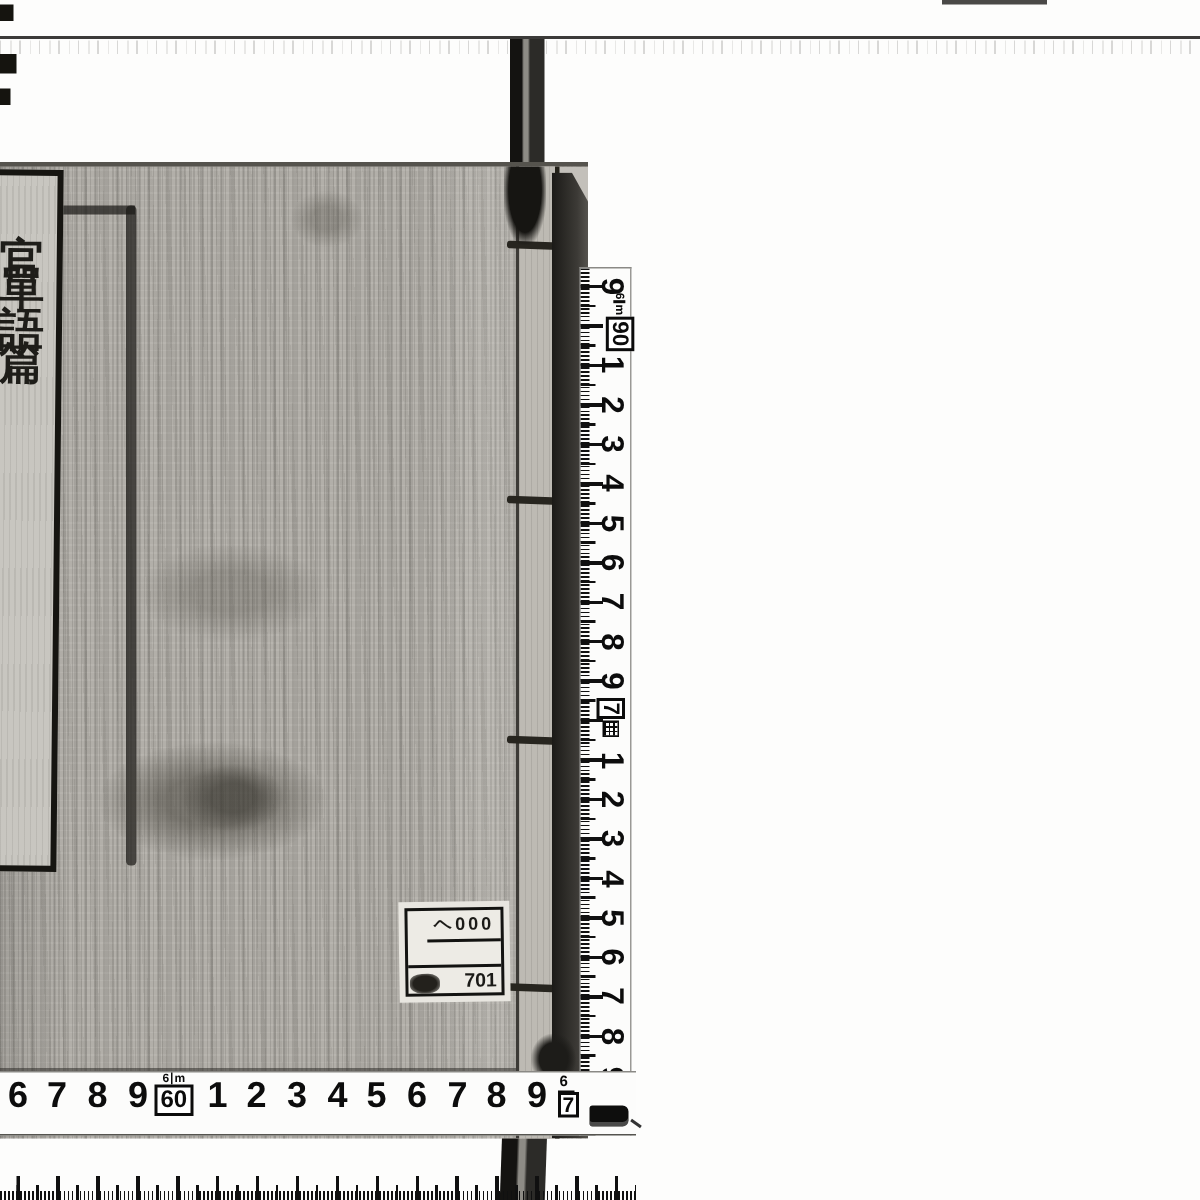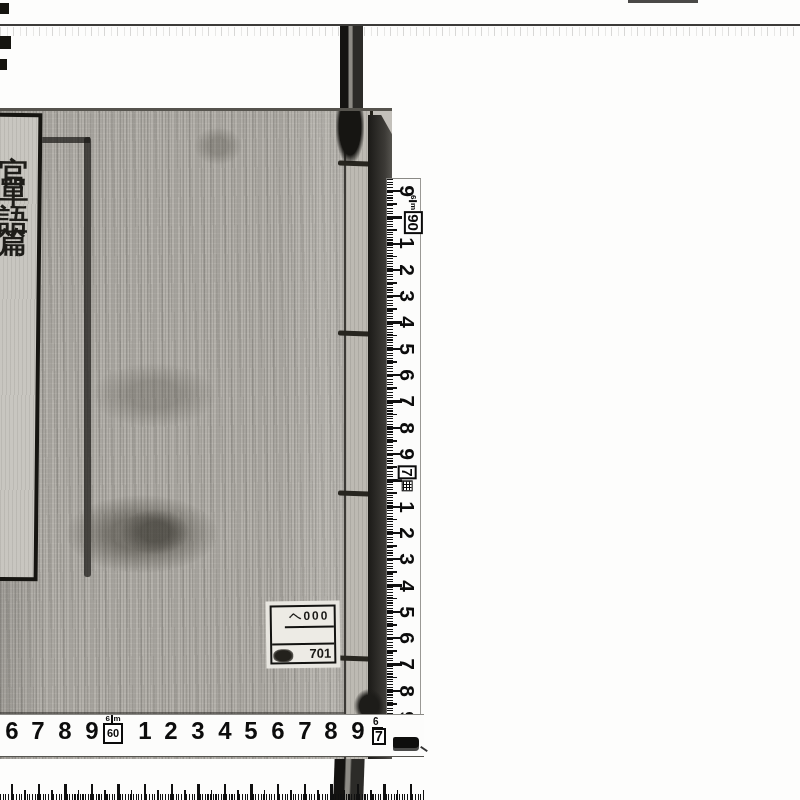--- a/index.html
+++ b/index.html
@@ -81,21 +81,21 @@
   .h-ticks{position:absolute;left:0;bottom:0;width:424px;height:16px;
     background-image:
       repeating-linear-gradient(90deg,#101010 0 1.1px,transparent 1.1px 2.66px),
       repeating-linear-gradient(90deg,#101010 0 1.7px,transparent 1.7px 13.3px),
       repeating-linear-gradient(90deg,#101010 0 2.3px,transparent 2.3px 26.6px);
     background-size:100% 6px,100% 10px,100% 16px;
     background-position:0.4px bottom,11.3px bottom,10.9px bottom;
     background-repeat:no-repeat;z-index:6;}
   .h-num{position:absolute;top:2px;width:26px;text-align:center;font-size:24px;font-weight:bold;color:#0c0c0c;}
   .h-decade{position:absolute;left:103px;top:0;display:flex;flex-direction:column;align-items:center;}
-  .h-decade .tape-box{font-size:11px;line-height:17px;padding:0 2px;}
+  .h-decade .tape-box{font-size:16px;line-height:17px;padding:0 2px;}
   .h-end{position:absolute;left:372px;top:2px;display:flex;flex-direction:column;align-items:flex-start;z-index:7;}
   .h-end-6{font-size:10px;font-weight:bold;color:#0b0b0b;border-bottom:1.5px solid #0b0b0b;padding:0 4px 0 1px;line-height:10px;}
   .h-end .tape-box{font-size:14px;line-height:13px;}
   .end-clip{position:absolute;left:393px;top:737px;width:26px;height:14px;background:#0e0e0d;
     border-radius:2px 4px 4px 2px;box-shadow:inset 0 -3px 0 rgba(255,255,255,.25);z-index:8;}
   .end-hook{position:absolute;left:420px;top:748px;width:8px;height:2px;background:#333;transform:rotate(35deg);z-index:8;}
 </style>
 </head>
 <body>
 

